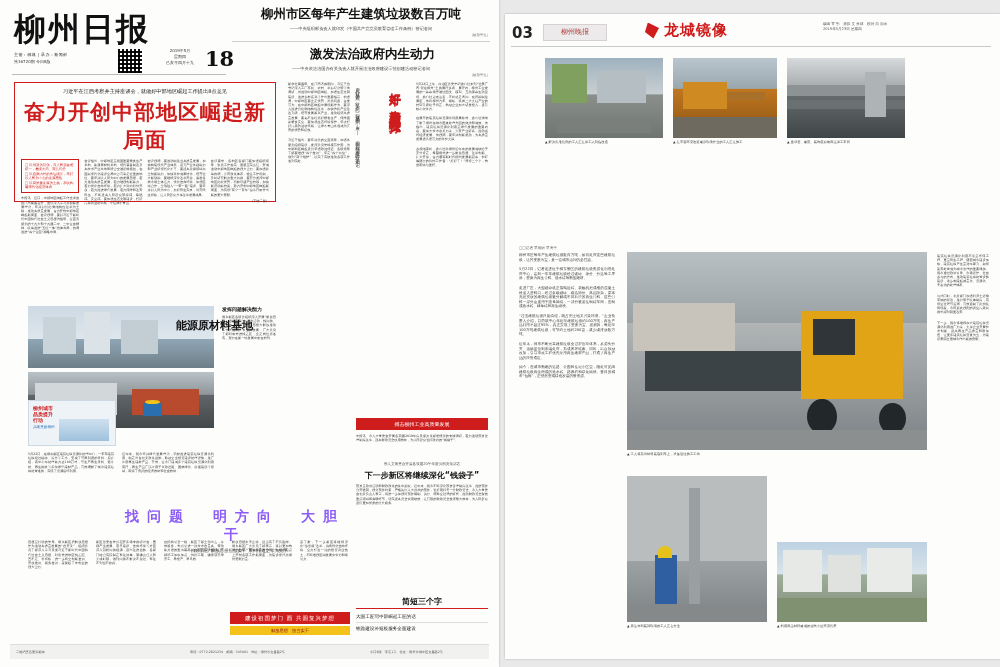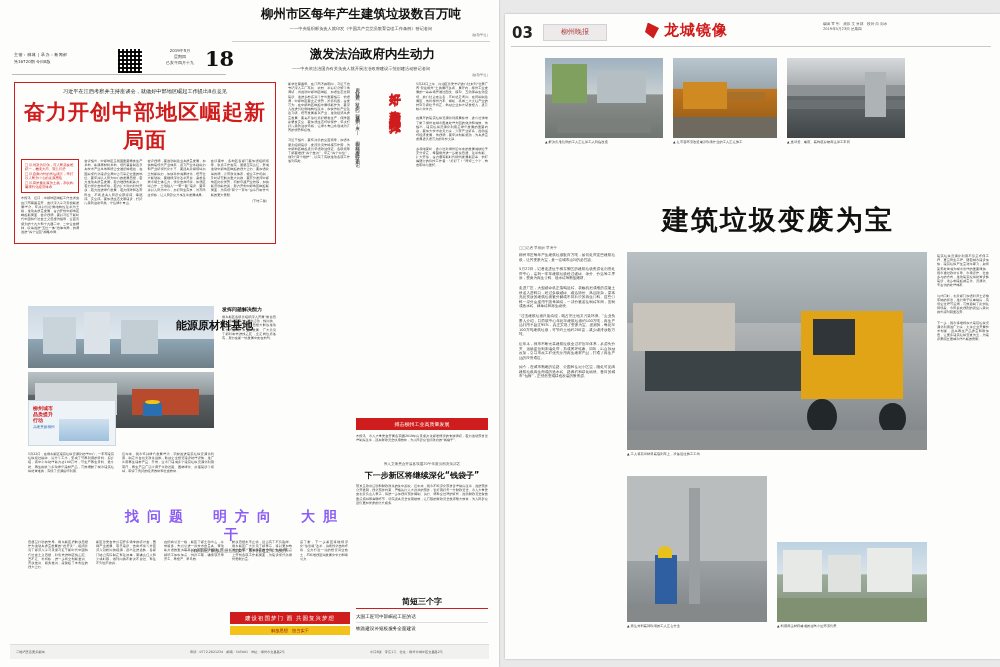--- a/index.html
+++ b/index.html
@@ -28,21 +28,21 @@
   .bignum{position:absolute;left:205px;top:46px;font-size:21px;font-weight:bold;color:#111;font-family:"DejaVu Serif",serif;}
   .hdr-line{position:absolute;left:12px;top:74px;width:214px;height:1px;background:#bbb;}
 
   .tophead{position:absolute;left:232px;top:6px;width:258px;}
   .tophead .t1{font-size:12.5px;font-weight:bold;text-align:center;color:#111;}
   .tophead .t1sub{font-size:4.2px;text-align:center;color:#444;margin-top:3px;}
   .tophead .t1sub2{font-size:3.4px;text-align:right;color:#666;margin-top:2px;}
   .topdiv{height:1px;background:#cfcfcf;margin:4px 0;}
   .tophead .t2{font-size:12.5px;font-weight:bold;text-align:center;color:#111;margin-left:23px;}
 
-  .mainbox{position:absolute;left:14px;top:82px;width:262px;height:162px;border:1px solid #cf1d1d;box-sizing:border-box;}
+  .mainbox{position:absolute;left:14px;top:82px;width:262px;height:120px;border:1px solid #cf1d1d;box-sizing:border-box;}
   .mb-kicker{font-size:5.2px;color:#222;text-align:center;margin-top:5px;}
   .mb-title{font-size:21px;font-weight:bold;color:#cf1d1d;text-align:center;margin-top:3px;font-family:"DejaVu Serif",serif;letter-spacing:1px;}
   .mb-cols{display:flex;gap:5px;padding:5px 6px 0 6px;}
   .mb-cols .c{flex:1;}
   .redbox{border:1px solid #cf1d1d;padding:3px;color:#cf1d1d;font-size:3.4px;line-height:4.4px;}
 
   .photoA{position:absolute;left:28px;top:306px;width:186px;height:62px;}
   .photoB{position:absolute;left:28px;top:372px;width:186px;height:56px;}
   .ttl-reuse{position:absolute;left:176px;top:318px;font-size:11px;font-weight:bold;color:#111;}
   .smallad{position:absolute;left:28px;top:400px;width:86px;height:44px;background:#eef3f8;border:1px solid #cdd8e2;}
@@ -82,20 +82,23 @@
   .ph-build{background:linear-gradient(#bdd2e2 0%,#d9e3ea 40%,#9fae9a 41%,#7d8b78 100%);}
   .caption{font-size:3.3px;color:#444;line-height:4.4px;margin-top:2px;}
 </style>
 </head>
 <body>
 
 <div class="page">
 
   <div class="sheetL">
 
+    <div class="masthead">
+      <div class="logo">柳州日报</div>
+    </div>
     <div class="mh-sub">主管：柳城 | 承办：新闻部</div>
     <div class="mh-sub2">第16720期  今日8版</div>
     <div class="qr"></div>
     <div class="dateblk" style="white-space:pre-line;">2019年5月
 星期四
 己亥年四月十九</div>
     <div class="bignum">18</div>
     <div class="hdr-line"></div>
 
     <div class="tophead">
@@ -297,21 +300,20 @@
     </div>
     <div class="abs" style="left:282px;top:44px;width:118px;">
       <div class="photo ph-pipe" style="width:118px;height:80px;">
         <div style="position:absolute;left:0;top:34%;width:100%;height:14%;background:#8d9295;"></div>
         <div style="position:absolute;left:0;top:52%;width:100%;height:12%;background:#6b7073;"></div>
         <div style="position:absolute;left:66%;top:18%;width:18%;height:56%;background:#aeb3b6;"></div>
       </div>
       <div class="caption">▲ 重型货、建筑、装饰废弃物再生加工车间</div>
     </div>
 
-    <div class="abs" style="left:108px;top:188px;width:330px;text-align:center;font-size:27px;font-weight:bold;color:#111;font-family:'DejaVu Serif',serif;letter-spacing:2px;">建筑垃圾变废为宝</div>
 
     <div class="abs" style="left:14px;top:232px;width:96px;">
       <div class="rp-byline">□□记者  覃柳妍  覃海华</div>
       <div class="tiny2">柳州市区每年产生建筑垃圾数百万吨，如何处置这些建筑垃圾，让其变废为宝，是一道城市治理的必答题。</div>
       <div class="tiny2" style="margin-top:5px;">5月22日，记者走进位于柳东新区的建筑垃圾资源化利用处置中心，看到一车车建筑垃圾经过破碎、筛分、分选等工序后，变身为再生骨料、透水砖等新型建材。</div>
       <div class="tiny2" style="margin-top:5px;">
         走进厂区，大型破碎机正轰鸣运转。装载机把成堆的混凝土块送入进料口，经过多级破碎、磁选除铁、风选除杂，原本无处安放的建筑垃圾被分解成不同粒径的再生骨料。这些骨料一部分直接用于路基回填，一部分被送往制砖车间，压制成透水砖、植草砖和再生砌块。
       </div>
       <div class="tiny2" style="margin-top:5px;">
         “过去建筑垃圾只能填埋，既占用土地又污染环境。”企业负责人介绍，目前该中心年处理建筑垃圾约100万吨，再生产品利用率超过95%，真正实现了变废为宝。据测算，每处理100万吨建筑垃圾，可节约土地约200亩，减少碳排放数万吨。

